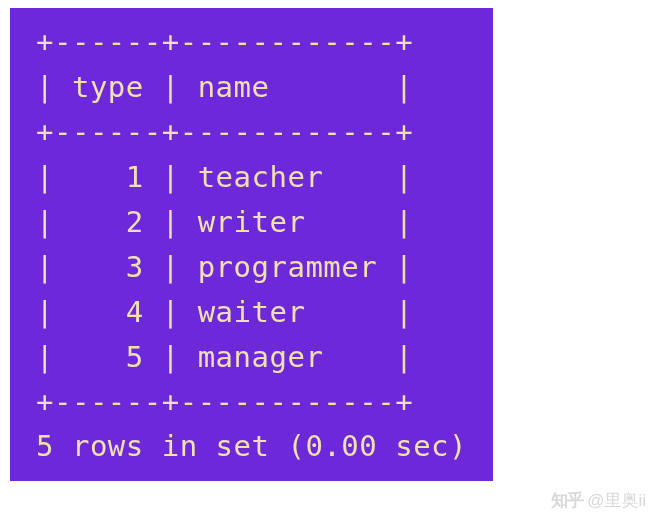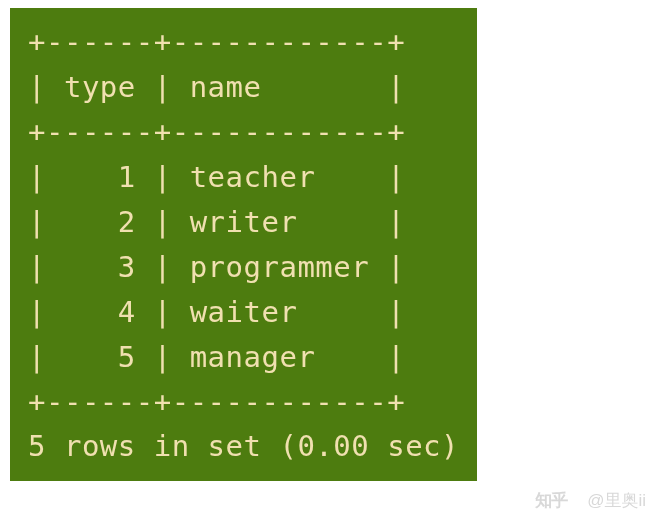--- a/index.html
+++ b/index.html
@@ -8,23 +8,23 @@
       box-sizing: border-box;
     }
     body {
       background: #fff;
       width: 664px;
       height: 522px;
       position: relative;
       font-family: "Menlo", "Consolas", "DejaVu Sans Mono", "Courier New", monospace;
     }
     .terminal {
-      background: #4d7c0f;
+      background: #6d28d9;
       color: #f0e0b0;
-      padding: 12px 18px;
+      padding: 12px 26px;
       font-size: 29px;
       line-height: 1.55;
       letter-spacing: 0.5px;
       font-weight: 400;
       position: absolute;
       left: 10px;
       top: 8px;
       white-space: pre;
       font-variant-ligatures: none;
     }
@@ -33,21 +33,21 @@
     }
     .watermark {
       position: absolute;
       right: 18px;
       bottom: 10px;
       color: #d8d8d8;
       font-family: -apple-system, BlinkMacSystemFont, "PingFang SC", "Helvetica Neue", Arial, sans-serif;
       font-size: 17px;
       display: flex;
       align-items: flex-start;
-      gap: 20px;
+      gap: 4px;
       letter-spacing: 0;
       white-space: nowrap;
     }
     .zhihu-logo {
       display: inline-block;
       font-weight: 700;
       font-style: normal;
       font-size: 17px;
       color: #d8d8d8;
       letter-spacing: -1px;

